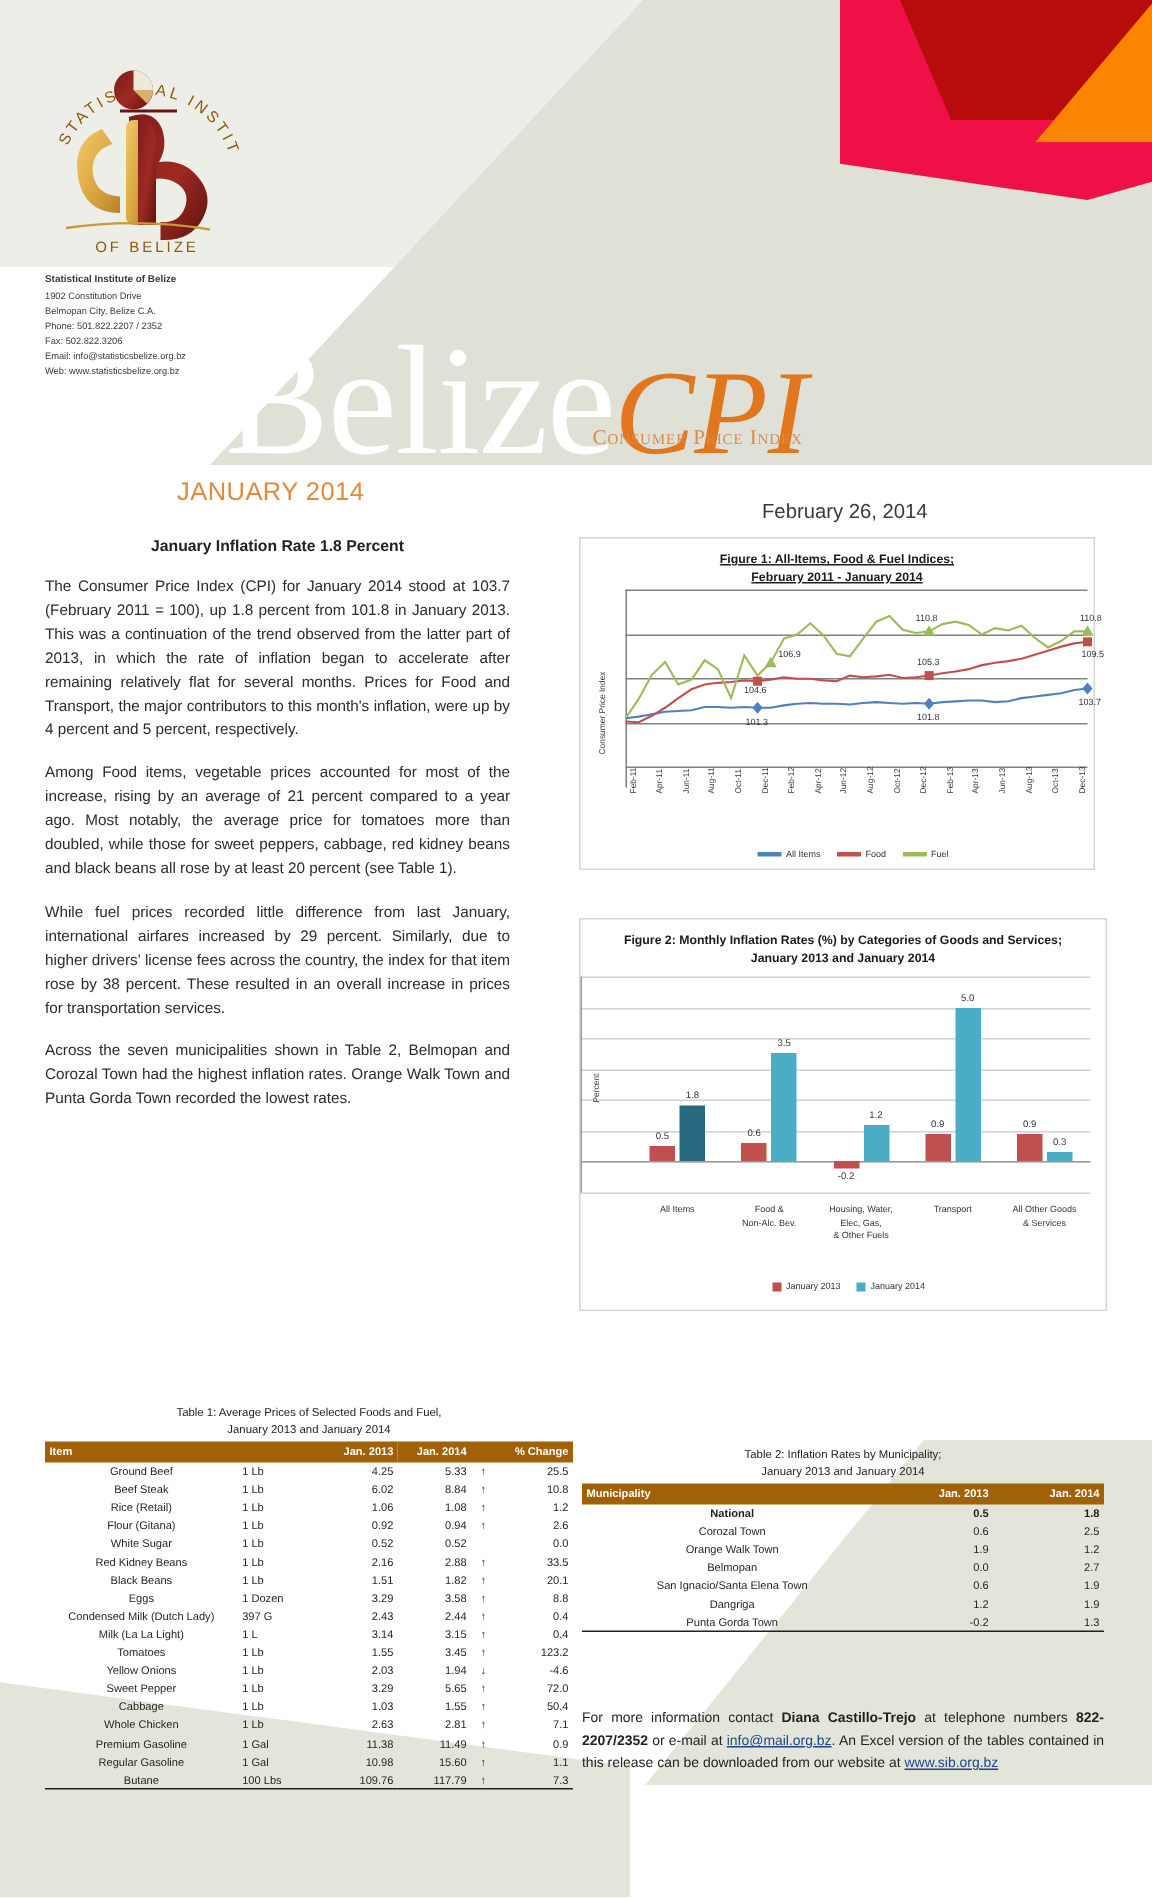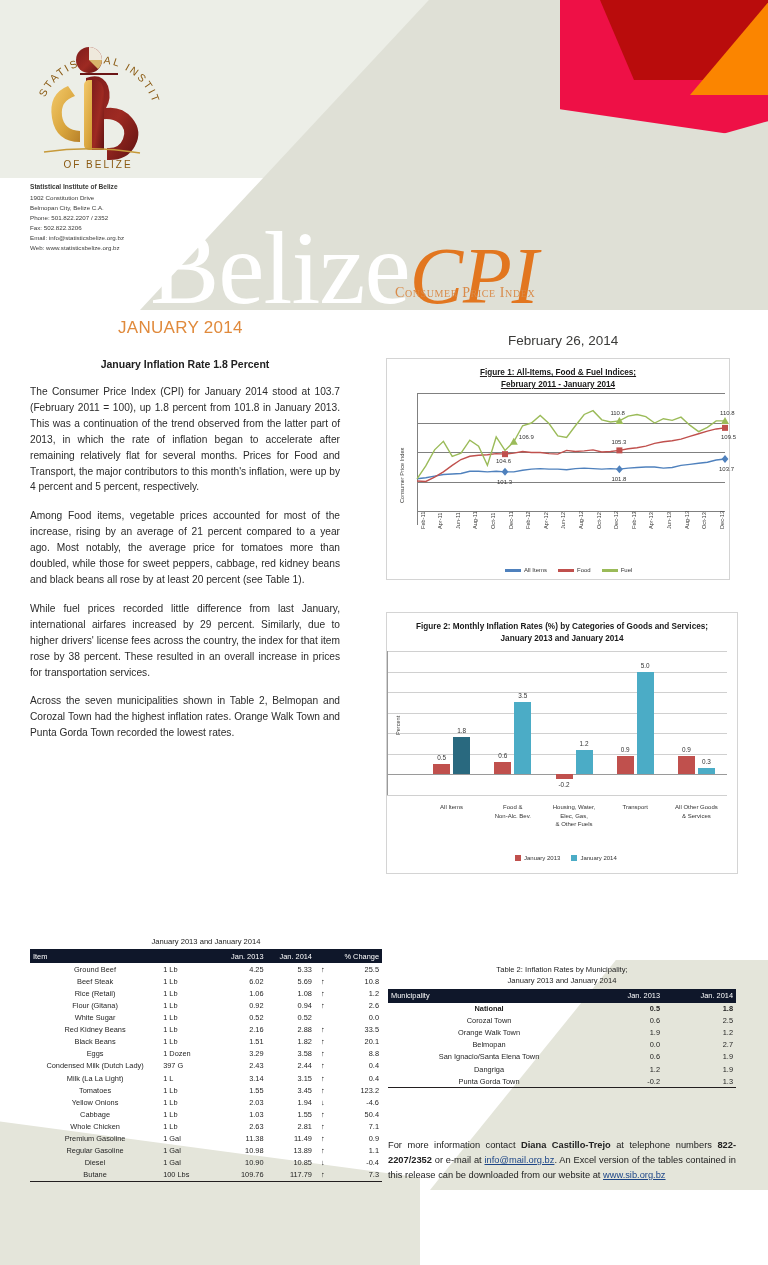--- a/index.html
+++ b/index.html
@@ -142,21 +142,21 @@
   
   .tbl-wrap { position: absolute; z-index: 9; }
   #table1 { left: 30px; top: 936px; width: 352px; }
   #table2 { left: 388px; top: 964px; width: 348px; }
   .tbl-cap {
     text-align: center; font-size: 7.6px; line-height: 1.5; color: #222;
     margin-bottom: 2px;
   }
   table { border-collapse: collapse; width: 100%; font-size: 7.4px; }
   thead th {
-    background: #0f172a; color: #ffffff; font-weight: normal;
+    background: #a16207; color: #ffffff; font-weight: bold;
     padding: 2.4px 3px; text-align: right;
   }
   thead th.l { text-align: left; }
   tbody td { padding: 1.55px 3px; color: #1f1f1f; text-align: right; }
   tbody td.l { text-align: center; }
   tbody td.c { text-align: center; width: 16px; }
   tbody td.u { text-align: left; width: 58px; }
   tbody tr.bold td { font-weight: bold; }
   tbody tr.lastrow td { border-bottom: 1.1px solid #231f20; }
 
@@ -347,20 +347,21 @@
       <div class="ylabel" style="left: 8px; top: 92px;">Percent</div>
       <div class="legend" style="left: 128px; top: 212px;">
         <span><span class="swbox" style="background:#c0504d"></span><span>January 2013</span></span>
         <span><span class="swbox" style="background:#4bacc6"></span><span>January 2014</span></span>
       </div>
     </div>
 </div>
 
 <div class="tbl-wrap" id="table1">
   <div class="tbl-cap">
+    <div>Table 1: Average Prices of Selected Foods and Fuel,</div>
     <div>January 2013 and January 2014</div>
   </div>
   <table>
     <thead>
       <tr>
         <th class="l">Item</th>
         <th class="l"></th>
         <th>Jan. 2013</th>
         <th>Jan. 2014</th>
         <th></th>
@@ -373,21 +374,21 @@
           <td class="u">1 Lb</td>
           <td>4.25</td>
           <td>5.33</td>
           <td class="c">↑</td>
           <td>25.5</td>
         </tr>
         <tr>
           <td class="l">Beef Steak</td>
           <td class="u">1 Lb</td>
           <td>6.02</td>
-          <td>5.69</td>
+          <td>8.84</td>
           <td class="c">↑</td>
           <td>10.8</td>
         </tr>
         <tr>
           <td class="l">Rice (Retail)</td>
           <td class="u">1 Lb</td>
           <td>1.06</td>
           <td>1.08</td>
           <td class="c">↑</td>
           <td>1.2</td>
@@ -458,20 +459,28 @@
         </tr>
         <tr>
           <td class="l">Yellow Onions</td>
           <td class="u">1 Lb</td>
           <td>2.03</td>
           <td>1.94</td>
           <td class="c">↓</td>
           <td>-4.6</td>
         </tr>
         <tr>
+          <td class="l">Sweet Pepper</td>
+          <td class="u">1 Lb</td>
+          <td>3.29</td>
+          <td>5.65</td>
+          <td class="c">↑</td>
+          <td>72.0</td>
+        </tr>
+        <tr>
           <td class="l">Cabbage</td>
           <td class="u">1 Lb</td>
           <td>1.03</td>
           <td>1.55</td>
           <td class="c">↑</td>
           <td>50.4</td>
         </tr>
         <tr>
           <td class="l">Whole Chicken</td>
           <td class="u">1 Lb</td>
@@ -485,31 +494,23 @@
           <td class="u">1 Gal</td>
           <td>11.38</td>
           <td>11.49</td>
           <td class="c">↑</td>
           <td>0.9</td>
         </tr>
         <tr>
           <td class="l">Regular Gasoline</td>
           <td class="u">1 Gal</td>
           <td>10.98</td>
-          <td>13.89</td>
+          <td>15.60</td>
           <td class="c">↑</td>
           <td>1.1</td>
-        </tr>
-        <tr>
-          <td class="l">Diesel</td>
-          <td class="u">1 Gal</td>
-          <td>10.90</td>
-          <td>10.85</td>
-          <td class="c">↓</td>
-          <td>-0.4</td>
         </tr>
         <tr class="lastrow">
           <td class="l">Butane</td>
           <td class="u">100 Lbs</td>
           <td>109.76</td>
           <td>117.79</td>
           <td class="c">↑</td>
           <td>7.3</td>
         </tr>
       </tbody>

